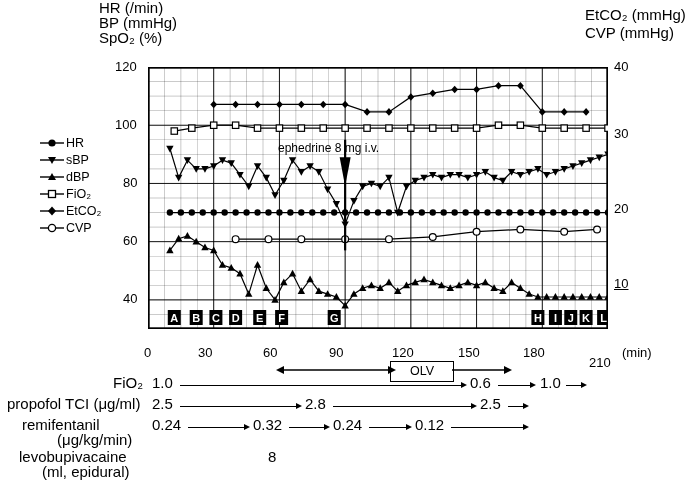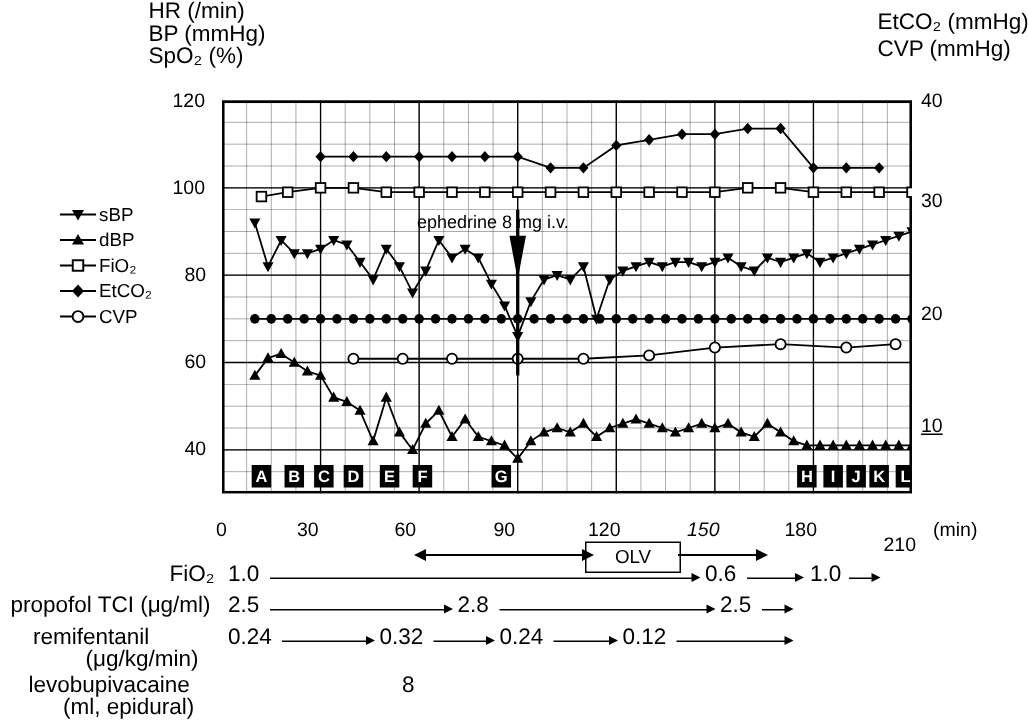--- a/index.html
+++ b/index.html
@@ -28,20 +28,29 @@
 </head>
 <body>
 
 <div class="abs lbl" style="left:99px;top:1px;">HR (/min)</div>
 <div class="abs lbl" style="left:99px;top:16px;">BP (mmHg)</div>
 <div class="abs lbl" style="left:99px;top:31px;">SpO₂ (%)</div>
 <div class="abs lbl" style="left:585px;top:8px;">EtCO₂ (mmHg)</div>
 <div class="abs lbl" style="left:585px;top:26px;">CVP (mmHg)</div>
 
 <div class="legend">
+  <div class="legend-row">
+    <span class="legend-ico">
+      <svg width="24" height="14">
+          <line x1="0" y1="7" x2="24" y2="7" stroke="#000" stroke-width="1.4"></line>
+          <circle cx="12" cy="7" r="3.6" fill="#000"></circle>
+        </svg>
+    </span>
+    <span class="legend-txt">HR</span>
+  </div>
   <div class="legend-row">
     <span class="legend-ico">
       <svg width="24" height="14">
           <line x1="0" y1="7" x2="24" y2="7" stroke="#000" stroke-width="1.4"></line>
           <polygon points="8,4 16,4 12,11" fill="#000"></polygon>
         </svg>
     </span>
     <span class="legend-txt">sBP</span>
   </div>
   <div class="legend-row">
@@ -402,21 +411,21 @@
 <div class="abs axis-num" style="left:614px;top:59px;">40</div>
 <div class="abs axis-num" style="left:614px;top:126px;">30</div>
 <div class="abs axis-num" style="left:614px;top:201px;">20</div>
 <div class="abs axis-num" style="left:614px;top:276px;text-decoration:underline;">10</div>
 
 <div class="abs axis-num" style="left:144px;top:345px;">0</div>
 <div class="abs axis-num" style="left:198px;top:345px;">30</div>
 <div class="abs axis-num" style="left:263px;top:345px;">60</div>
 <div class="abs axis-num" style="left:329px;top:345px;">90</div>
 <div class="abs axis-num" style="left:392px;top:345px;">120</div>
-<div class="abs axis-num" style="left:458px;top:345px;font-style:italic;">150</div>
+<div class="abs axis-num" style="left:458px;top:345px;">150</div>
 <div class="abs axis-num" style="left:523px;top:345px;">180</div>
 <div class="abs axis-num" style="left:589px;top:345px;margin-top:10px;">210</div>
 <div class="abs axis-num" style="left:622px;top:345px;">(min)</div>
 
 <div class="abs lbl" style="left:278px;top:141px;font-size:12px;">ephedrine 8 mg i.v.</div>
 
 <div class="abs" style="left:390px;top:361px;width:62px;height:19px;border:1.6px solid #000;">
   <div style="text-align:center;font-size:12.5px;line-height:19px;">OLV</div>
 </div>
 

